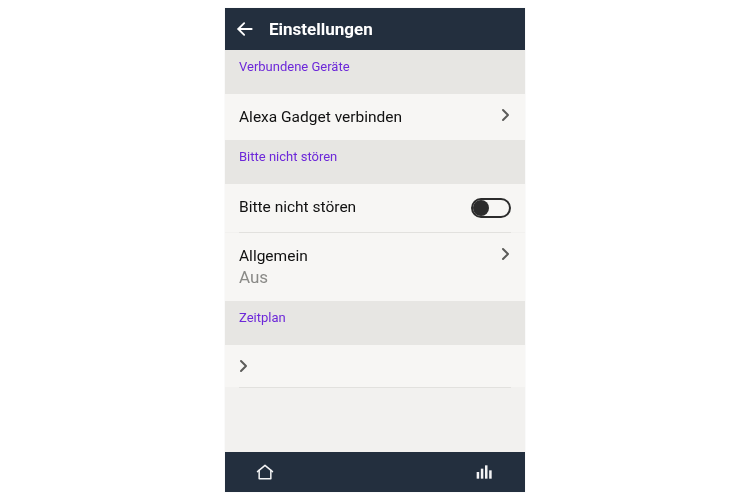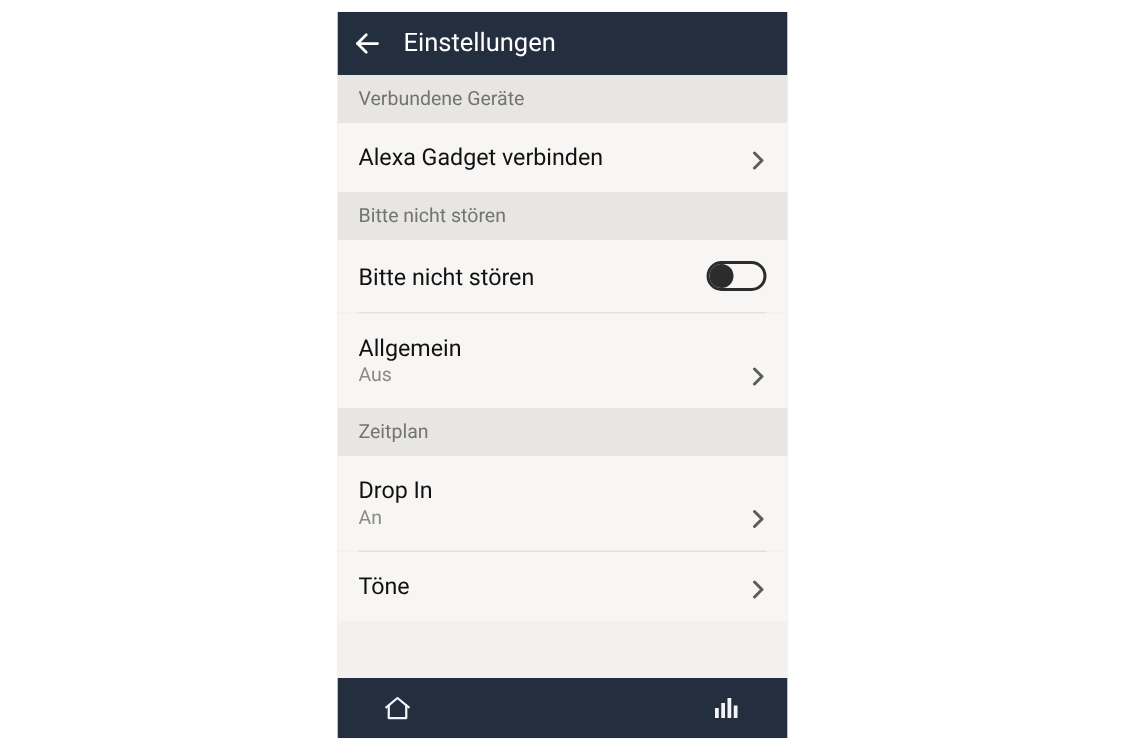--- a/index.html
+++ b/index.html
@@ -19,40 +19,40 @@
   .header {
     background: #232f3e;
     color: #fff;
     height: 42px;
     display: flex;
     align-items: center;
     padding: 0 10px;
     gap: 14px;
     flex: 0 0 auto;
   }
-  .header .title { font-size: 17px; font-weight: 400; }
+  .header .title { font-size: 17px; font-weight: 700; }
   .icon-back svg, .nav-icon svg { display: block; }
   .content { flex: 1 1 auto; overflow: hidden; }
   .section-header {
     background: #e7e6e3;
-    color: #737373;
+    color: #6d28d9;
     font-size: 13px;
-    padding: 9px 14px 8px;
+    padding: 9px 14px 20px;
   }
   .row {
     background: #f7f6f4;
     padding: 14px 14px;
     display: flex;
-    align-items: flex-end;
+    align-items: flex-start;
     justify-content: space-between;
     gap: 10px;
   }
   .row .labels { display: flex; flex-direction: column; gap: 2px; }
   .row .label { font-size: 15.5px; color: #111; }
-  .row .sub { font-size: 13px; color: #8a8a87; }
+  .row .sub { font-size: 17px; color: #8a8a87; }
   .divider { height: 1px; background: #e2e1de; margin: 0 14px; }
   .chevron { color: #5c5c59; flex: 0 0 auto; }
   .chevron svg { display: block; }
   .toggle {
     width: 40px; height: 20px;
     border: 2px solid #2c2c2c;
     border-radius: 20px;
     position: relative;
     background: transparent;
     flex: 0 0 auto;
@@ -126,42 +126,28 @@
       <span class="chevron">
         <svg width="10" height="14" viewBox="0 0 10 14" fill="none" stroke="#5c5c59" stroke-width="2" stroke-linecap="round" stroke-linejoin="round">
             <polyline points="2 2 7 7 2 12"></polyline>
           </svg>
       </span>
     </div>
 
     <div class="section-header">Zeitplan</div>
 
     <div class="row">
-      <div class="labels">
-        <span class="label">Drop In</span>
-        <span class="sub">An</span>
-      </div>
       <span class="chevron">
         <svg width="10" height="14" viewBox="0 0 10 14" fill="none" stroke="#5c5c59" stroke-width="2" stroke-linecap="round" stroke-linejoin="round">
             <polyline points="2 2 7 7 2 12"></polyline>
           </svg>
       </span>
     </div>
     <div class="divider"></div>
 
-    <div class="row">
-      <div class="labels">
-        <span class="label">Töne</span>
-      </div>
-      <span class="chevron">
-        <svg width="10" height="14" viewBox="0 0 10 14" fill="none" stroke="#5c5c59" stroke-width="2" stroke-linecap="round" stroke-linejoin="round">
-            <polyline points="2 2 7 7 2 12"></polyline>
-          </svg>
-      </span>
-    </div>
 
   </div>
 
   <div class="bottom-nav">
     <span class="nav-icon">
       <svg width="20" height="20" viewBox="0 0 24 24" fill="none" stroke="#fff" stroke-width="1.8" stroke-linecap="round" stroke-linejoin="round">
           <path d="M3 11.5 L12 4 L21 11.5"></path>
           <path d="M5 10 V20 H19 V10"></path>
         </svg>
     </span>

